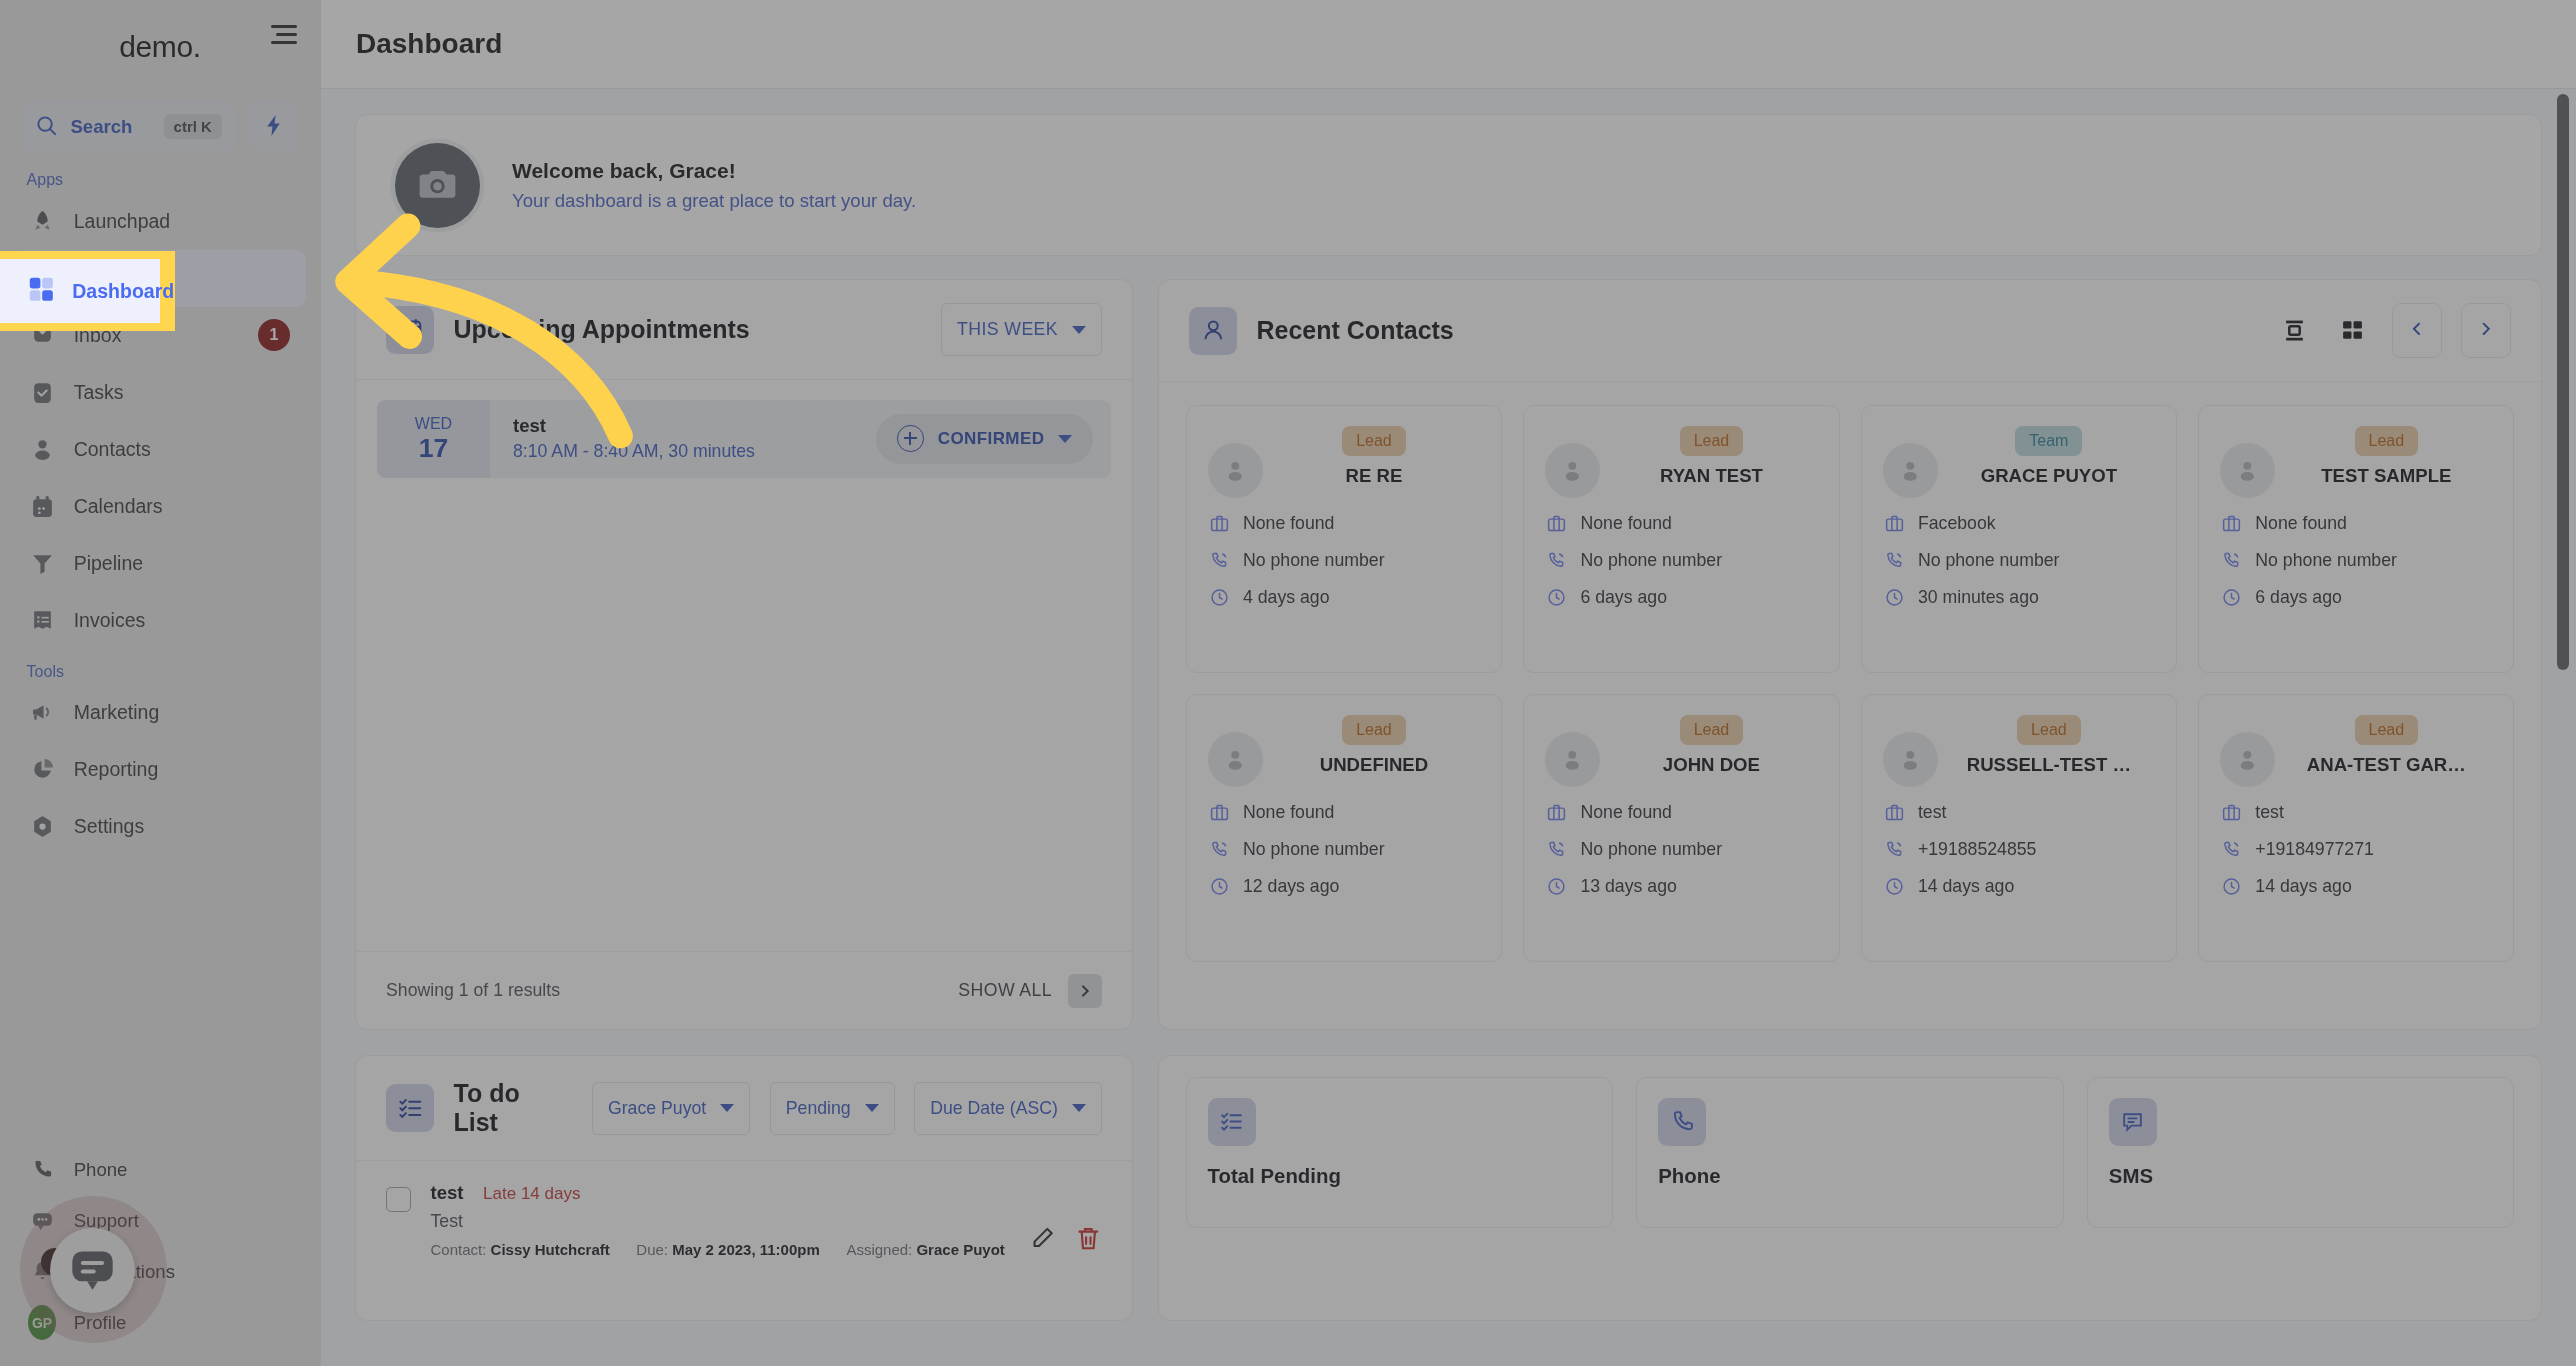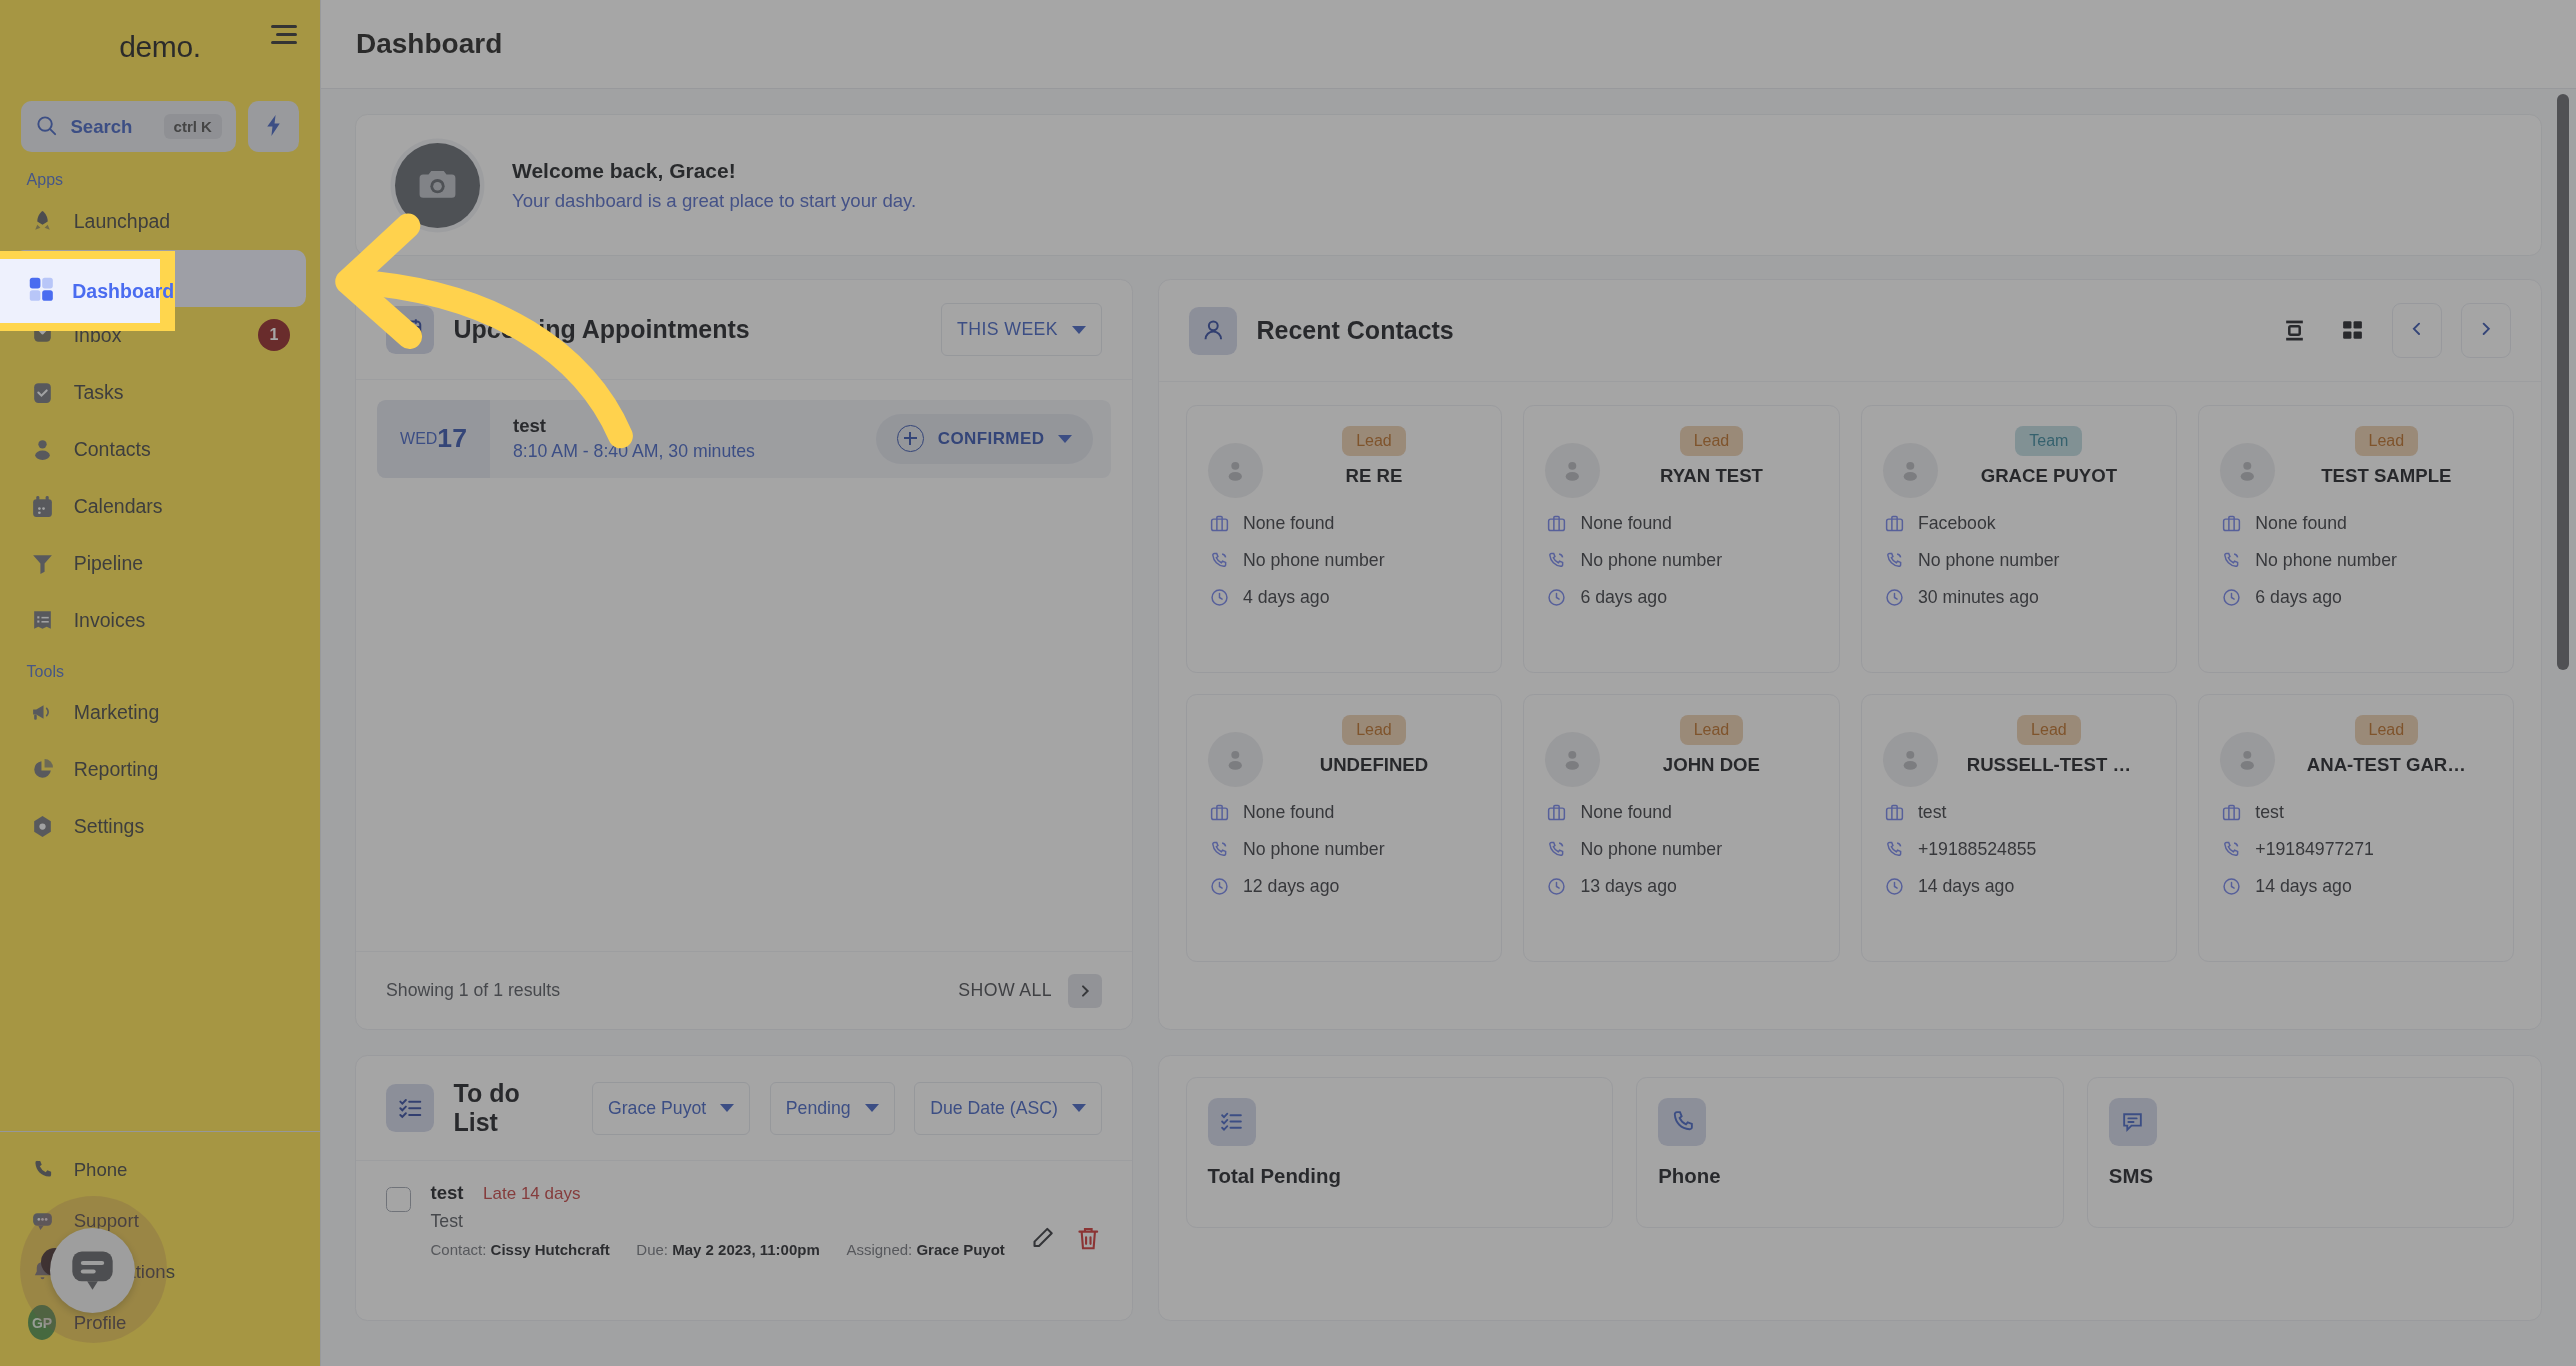--- a/index.html
+++ b/index.html
@@ -15,21 +15,21 @@
     position: absolute; inset: 0;
     background: rgba(64,64,64,0.46);
     z-index: 500; pointer-events: none;
   }
 
   #app { position: absolute; inset: 0; display: flex; }
 
   
   .sidebar {
     width: 321px; height: 1366px;
-    background: #fde047;
+    background: #e5e5e5;
     border-right: 0.9px solid #e3e5ea;
     display: flex; flex-direction: column;
     flex: 0 0 321px;
     position: relative;
   }
   .sb-top { padding: 19.5px 0 0 0; position: relative; height: 85px; }
   .brand {
     text-align: center; font-size: 30px; letter-spacing: -0.4px;
     color: #1a1a1a; font-weight: 400; padding-top: 10.6px;
   }
@@ -172,21 +172,21 @@
 
   
   .appt-card { width: 778px; height: 751px; }
   .appt-body { flex: 1; padding: 19.5px 21px 0 21px; }
   .appt-row {
     background: #eceef3; border-radius: 8.9px; height: 78px;
     display: flex; align-items: center; padding: 0 0 0 0; gap: 0;
   }
   .appt-date {
     width: 113px; height: 78px; background: #dee1ea; border-radius: 8.9px 0 0 8.9px;
-    display: flex; flex-direction: row; align-items: center; justify-content: center;
+    display: flex; flex-direction: column; align-items: center; justify-content: center;
   }
   .appt-dow { font-size: 16px; color: #3a5bbf; font-weight: 500; line-height: 1.2;}
   .appt-day { font-size: 26.6px; color: #2b4aa8; font-weight: 700; line-height: 1.15;}
   .appt-info { flex: 1; padding-left: 23px; }
   .appt-name { font-size: 18.6px; font-weight: 700; color: #17191e; margin-bottom: 4.4px;}
   .appt-time { font-size: 17.7px; color: #3a5bbf; }
   .confirmed-btn {
     display: flex; align-items: center; gap: 14px; background: #dcdfe8;
     border-radius: 26.6px; height: 50px; padding: 0 21px; margin-right: 17.7px;
     color: #2b4aa8; font-size: 17px; font-weight: 600; letter-spacing: 0.4px;

